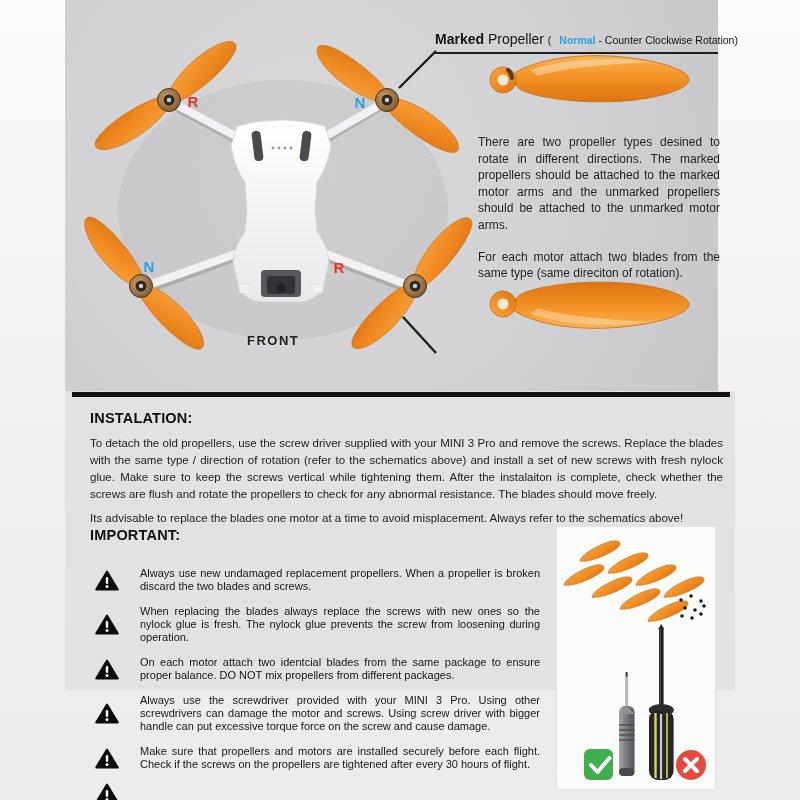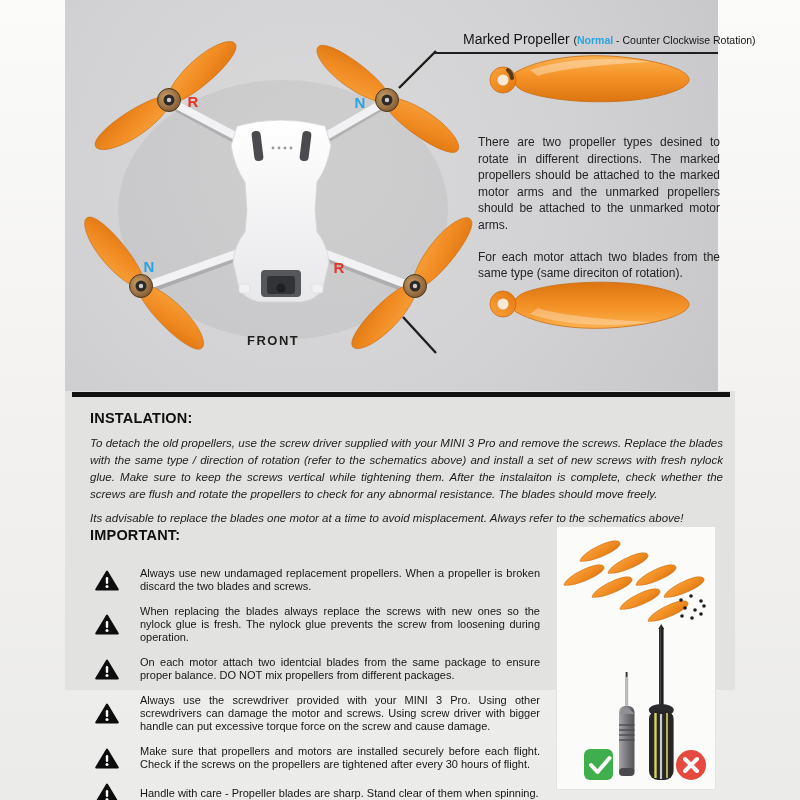--- a/index.html
+++ b/index.html
@@ -13,42 +13,42 @@
     position:absolute;left:65px;top:0;width:653px;height:391px;
     background:radial-gradient(circle at 38% 42%,#dadadb 0%,#d2d2d4 55%,#c7c7ca 100%);
   }
   .motor-label{position:absolute;width:20px;text-align:center;font-weight:bold;font-size:15px;}
   .front-label{position:absolute;left:182px;top:333px;width:60px;text-align:left;
     font-weight:bold;font-size:13px;letter-spacing:1.5px;color:#1f1f1f;}
   .prop-label{
     position:absolute;left:370px;right:0;text-align:right;padding:0 2px 4px 0;
     border-bottom:2.5px solid #1e1e1e;white-space:nowrap;color:#141414;
   }
-  .prop-label .nm{font-weight:normal;font-size:14px;margin-left:28px;}
+  .prop-label .nm{font-weight:bold;font-size:14px;}
   .prop-label .rg{font-size:14px;}
   .prop-label .pr{font-size:10.5px;}
-  .prop-label .tp{font-size:10.5px;font-weight:bold;}
+  .prop-label .tp{font-size:10.5px;font-weight:bold;margin-left:8px;}
   .prop-label.marked{top:30px;}
   .prop-label.unmarked{top:331px;}
   .desc{position:absolute;left:413px;top:134px;width:242px;font-size:12px;line-height:16.6px;
     text-align:justify;color:#242424;}
   .desc p{margin:0;}
   .desc p + p{margin-top:15px;}
   .hero-blade{position:absolute;width:222px;height:62px;}
   .hero-blade.marked{left:421px;top:50px;}
   .hero-blade.unmarked{left:421px;top:272px;}
   
   .divider{position:absolute;left:72px;top:392px;width:658px;height:4.5px;background:#121212;z-index:4;}
   
   .bottom{position:absolute;left:65px;top:391px;width:670px;height:299px;background:#e2e2e1;}
   .sec-heading{position:absolute;left:25px;font-weight:bold;font-size:14.5px;color:#101010;letter-spacing:.2px;}
   .inst-heading{top:19px;}
   .imp-heading{top:136px;}
   .body-para{position:absolute;left:25px;width:633px;font-size:11.5px;line-height:16.9px;
-    text-align:justify;color:#1d1d1d;font-style:italic;}
+    text-align:justify;color:#1d1d1d;}
   .inst-p1{top:44px;}
   .inst-p2{top:119px;}
   .important-list{position:absolute;left:30px;top:176px;width:445px;}
   .imp-item{display:flex;align-items:center;gap:21px;margin-bottom:12px;}
   .imp-item .w-icon{flex:0 0 24px;}
   .imp-item .txt{flex:1;font-size:11px;line-height:13px;text-align:justify;color:#161616;}
   
   .card{position:absolute;left:492px;top:136px;width:158px;height:262px;background:#fbfbfa;
     box-shadow:0 0 0 1px #e4e3e1;}
 </style>
@@ -271,21 +271,20 @@
             <circle cx="12" cy="16.6" r="1.5" fill="#fff"></circle>
           </svg>
         <div class="txt">Make sure that propellers and motors are installed securely before each flight. Check if the screws on the propellers are tightened after every 30 hours of flight.</div>
       </div>
       <div class="imp-item">
         <svg class="w-icon" width="24" height="21" viewBox="0 0 24 21">
             <path d="M12,1.5 L22.8,19.5 L1.2,19.5 Z" fill="#0d0d0d" stroke="#0d0d0d" stroke-width="2" stroke-linejoin="round"></path>
             <rect x="10.8" y="7" width="2.4" height="7" rx="1.2" fill="#fff"></rect>
             <circle cx="12" cy="16.6" r="1.5" fill="#fff"></circle>
           </svg>
-        <div class="txt">Handle with care - Propeller blades are sharp. Stand clear of them when spinning.</div>
       </div>
     </div>
 
     <div class="card">
       <svg width="158" height="262" viewBox="0 0 158 262">
         <defs>
           <linearGradient id="gOr2" x1="0" y1="0" x2="1" y2="1">
             <stop offset="0" stop-color="#f9a43e"></stop>
               <stop offset=".6" stop-color="#ef8a20"></stop>
               <stop offset="1" stop-color="#db720e"></stop>

